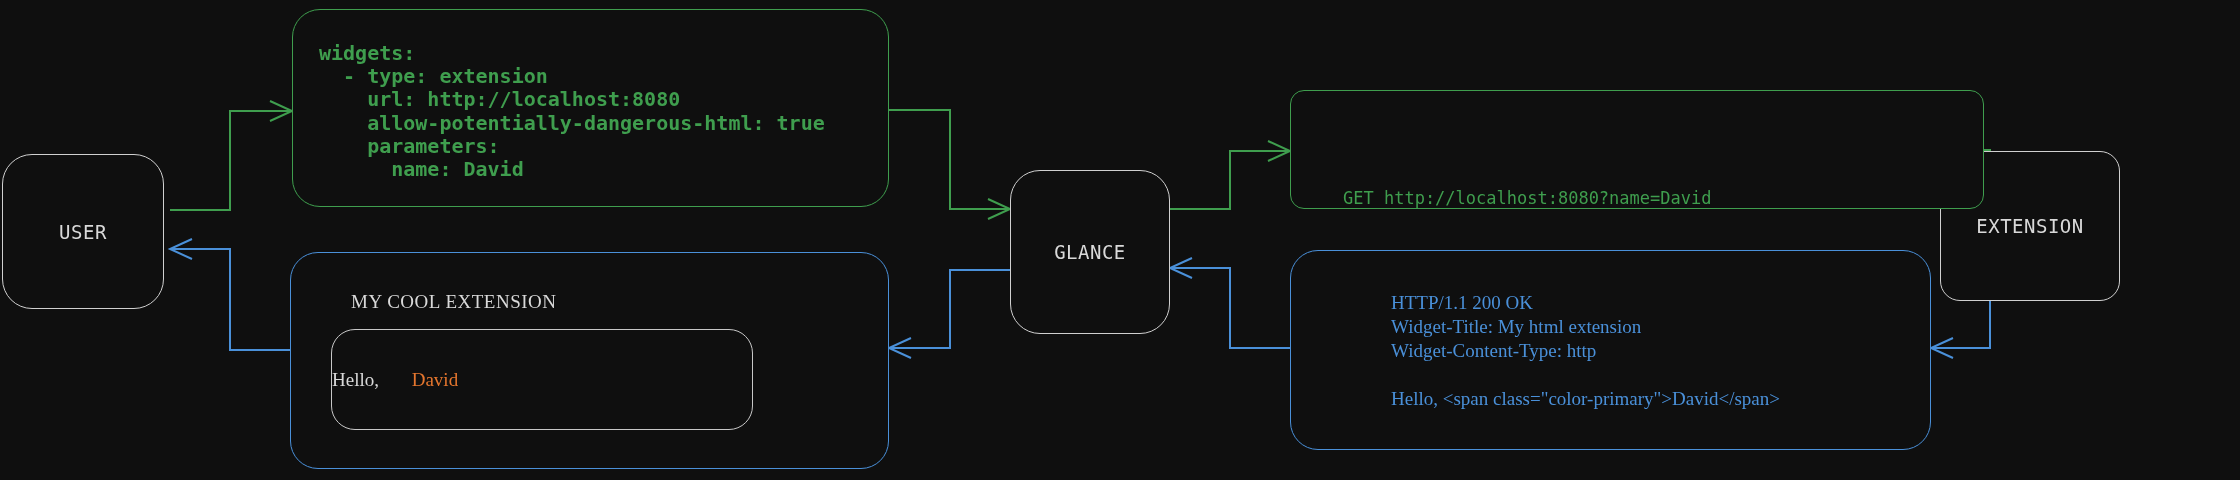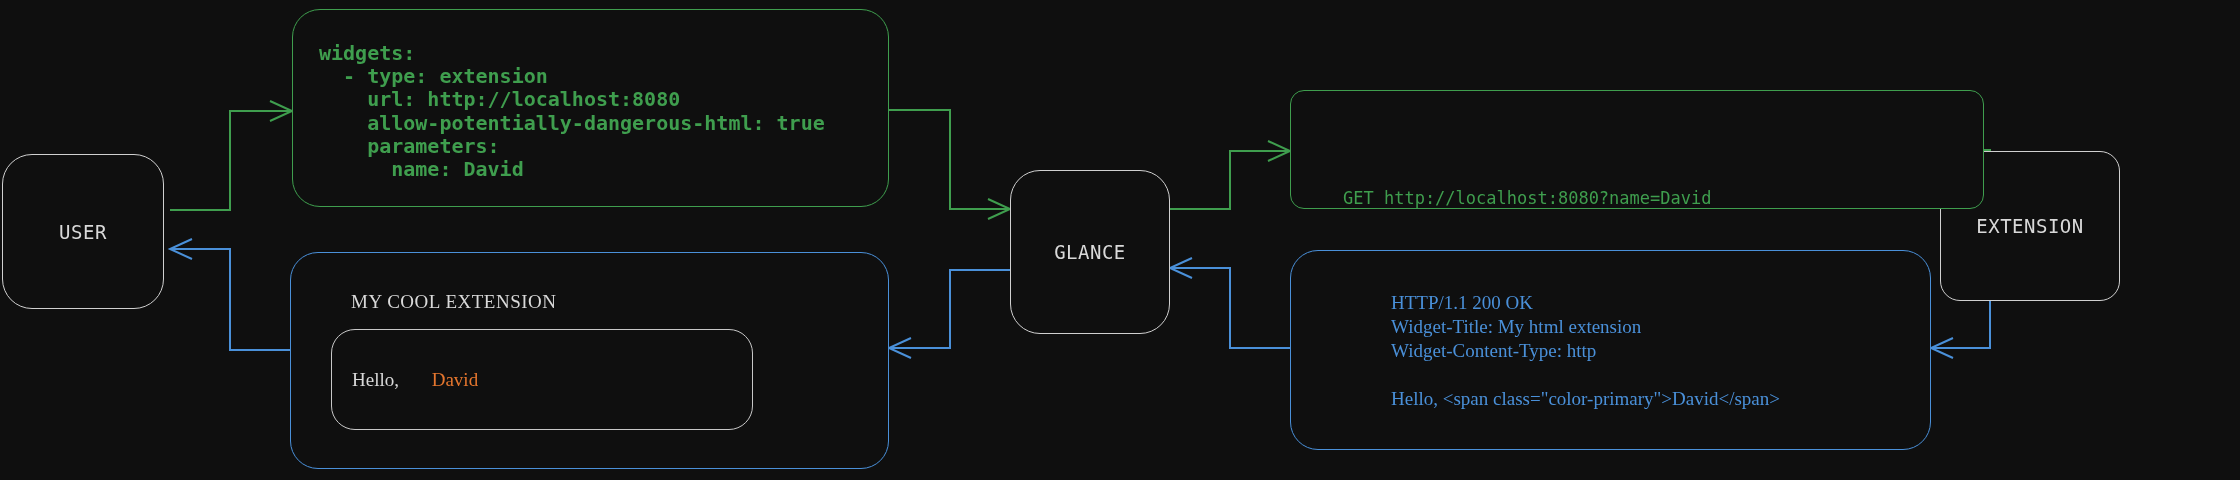--- a/index.html
+++ b/index.html
@@ -82,21 +82,20 @@
 
   #widget-inner {
     position: absolute;
     left: 40px; top: 76px;
     width: 422px; height: 101px;
     box-sizing: border-box;
     border: 1.5px solid #c8c8c8;
     border-radius: 24px;
     display: flex;
     align-items: center;
-    padding-left: 20px;
     font-size: 19px;
     white-space: pre;
   }
   .greet-prefix { color: #d9d9d9; }
   .greet-name   { color: #e5762e; margin-left: 28px; }
 </style>
 </head>
 <body>
 
 <div id="stage">

